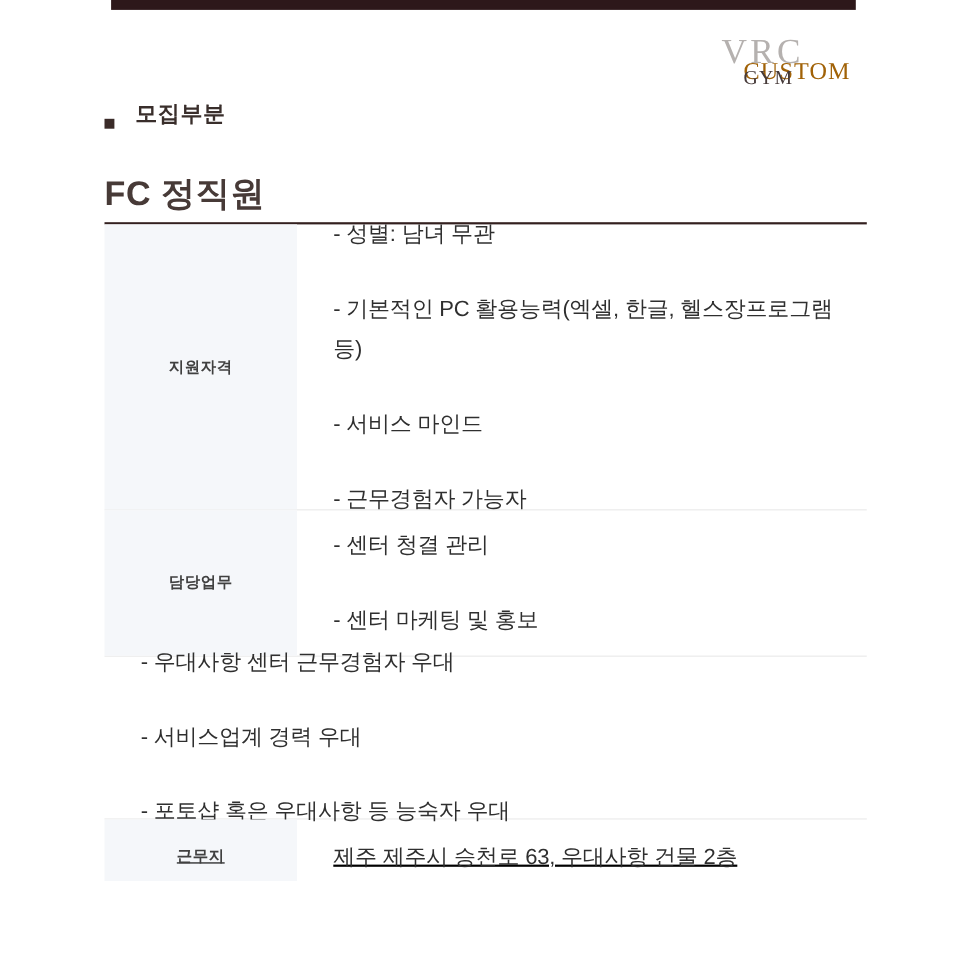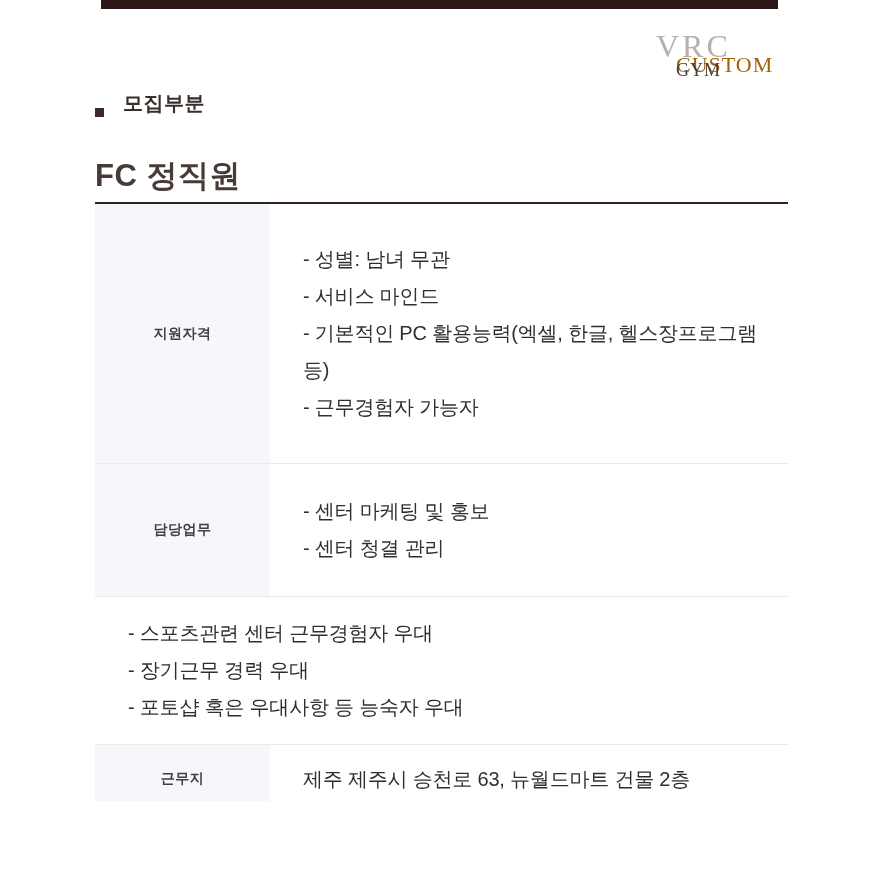--- a/index.html
+++ b/index.html
@@ -27,24 +27,24 @@
   }
   .row{display:flex;border-bottom:1px solid #e9e9e9;}
   .row:last-child{border-bottom:none;}
   .row-label{
     width:175px;flex:0 0 175px;background:#f5f7fa;
     display:flex;align-items:center;justify-content:center;
     font-size:14px;font-weight:bold;color:#404040;letter-spacing:0.5px;
   }
   .row-content{
     flex:1;display:flex;flex-direction:column;justify-content:center;
-    padding-left:33px;box-sizing:border-box;
+    padding-left:33px;box-sizing:border-box;gap:31px;
   }
   .row-content .item{font-size:20px;line-height:37px;color:#2f2f2f;letter-spacing:-0.2px;}
-  .r1{height:259px;} .r2{height:132px;} .r3{height:147px;} .r4{height:68px;}
+  .r1{height:259px;} .r2{height:132px;} .r3{height:147px;} .r4{height:68px;text-decoration:underline;}
 </style>
 </head>
 <body>
 
 <div class="page">
 
   <div class="bar top"></div>
 
   <div class="logo">
     <div class="vrc">VRC</div>
@@ -58,46 +58,46 @@
   </div>
 
   <div class="page-title">FC 정직원</div>
 
   <div class="table">
 
     <div class="row r1">
       <div class="row-label">지원자격</div>
       <div class="row-content">
         <div class="item">- 성별: 남녀 무관</div>
+        <div class="item">- 기본적인 PC 활용능력(엑셀, 한글, 헬스장프로그램 등)</div>
         <div class="item">- 서비스 마인드</div>
-        <div class="item">- 기본적인 PC 활용능력(엑셀, 한글, 헬스장프로그램 등)</div>
         <div class="item">- 근무경험자 가능자</div>
       </div>
     </div>
 
     <div class="row r2">
       <div class="row-label">담당업무</div>
       <div class="row-content">
+        <div class="item">- 센터 청결 관리</div>
         <div class="item">- 센터 마케팅 및 홍보</div>
-        <div class="item">- 센터 청결 관리</div>
       </div>
     </div>
 
     <div class="row r3">
       <div class="row-content">
-        <div class="item">- 스포츠관련 센터 근무경험자 우대</div>
-        <div class="item">- 장기근무 경력 우대</div>
+        <div class="item">- 우대사항 센터 근무경험자 우대</div>
+        <div class="item">- 서비스업계 경력 우대</div>
         <div class="item">- 포토샵 혹은 우대사항 등 능숙자 우대</div>
       </div>
     </div>
 
     <div class="row r4">
       <div class="row-label">근무지</div>
       <div class="row-content">
-        <div class="item">제주 제주시 승천로 63, 뉴월드마트 건물 2층</div>
+        <div class="item">제주 제주시 승천로 63, 우대사항 건물 2층</div>
       </div>
     </div>
 
   </div>
 
   <div class="bar bottom"></div>
 
 </div>
 
 </body></html>

